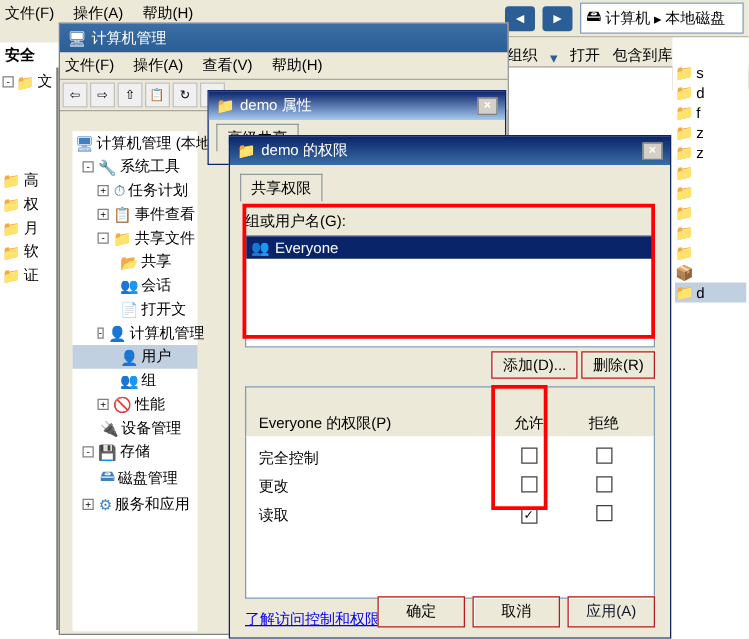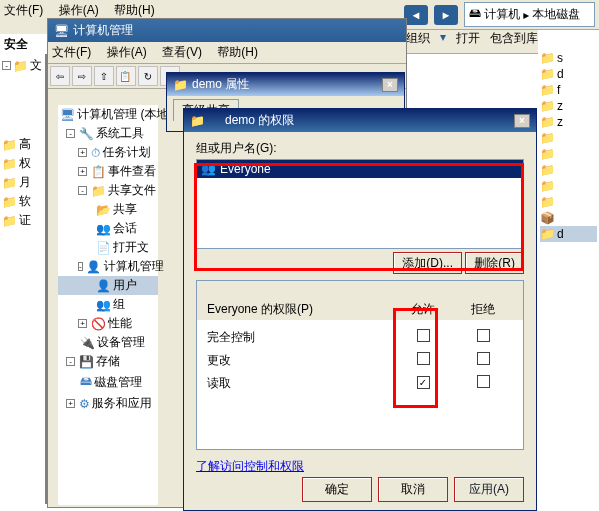--- a/index.html
+++ b/index.html
@@ -17,21 +17,21 @@
 .second-tree { position: absolute; left: 58px; top: 105px; width: 100px; height: 400px; background: #fff; }
 .second-tree .item { white-space: nowrap; padding: 1px 0; display: flex; align-items: center; }
 .second-tree .sq { width: 9px; height: 9px; border: 1px solid #808080; display: inline-flex; align-items: center; justify-content: center; font-size: 8px; margin-right: 2px; line-height: 1; }
 .second-tree .ic { margin: 0 2px; color: #4080c0; }
 .highlighted { background: #c0d0e0; }
 
 
 .exp-top { position: absolute; left: 400px; top: 0; width: 199px; height: 30px; background: #ece9d8; border-bottom: 1px solid #aca899; display: flex; align-items: center; padding: 0 4px; gap: 6px; }
 .nav-btn { width: 24px; height: 20px; background: #2a5e95; border-radius: 3px; display: flex; align-items: center; justify-content: center; color: #fff; font-size: 11px; }
 .addr { background: #fff; border: 1px solid #7f9db9; padding: 1px 4px; display: flex; align-items: center; gap: 3px; flex: 1; white-space: nowrap; overflow: hidden; }
-.exp-tb { position: absolute; left: 400px; top: 30px; width: 199px; height: 24px; background: #ece9d8; border-bottom: 1px solid #aca899; display: flex; align-items: flex-start; padding: 0 6px; gap: 10px; }
+.exp-tb { position: absolute; left: 400px; top: 30px; width: 199px; height: 24px; background: #ece9d8; border-bottom: 1px solid #aca899; display: flex; align-items: flex-end; padding: 0 6px; gap: 10px; }
 .exp-header { position: absolute; left: 538px; top: 54px; width: 61px; height: 18px; background: #ece9d8; border: 1px solid #aca899; padding: 1px 6px; }
 
 
 .win-demo { position: absolute; left: 166px; top: 72px; width: 239px; height: 60px; background: #ece9d8; border: 1px solid #0a246a; }
 .win-demo .titlebar { background: linear-gradient(#0a246a, #a6caf0); }
 .close-x { margin-left: auto; width: 16px; height: 14px; background: #d4d0c8; border: 1px solid #808080; text-align: center; line-height: 12px; font-size: 10px; font-weight: bold; }
 .tab { display: inline-block; background: #ece9d8; border: 1px solid #919b9c; border-bottom: none; padding: 2px 8px; margin-top: 3px; margin-left: 6px; }
 
 
 .perm-dlg { position: absolute; left: 183px; top: 108px; width: 354px; height: 403px; background: #ece9d8; border: 1px solid #0a246a; }
@@ -261,22 +261,25 @@
     <span>📁</span>
     <span style="margin-left:4px;">demo 属性</span>
     <span class="close-x">×</span>
   </div>
   <div class="tab">高级共享</div>
 </div>
 
 <div class="perm-dlg">
   <div class="titlebar">
     <span>📁</span>
-    <span style="margin-left:20px;">demo 的权限</span>
+    <span style="margin-left:4px;">demo 的权限</span>
     <span class="close-x">×</span>
+  </div>
+  <div style="padding:4px 8px 0;">
+    <span class="tab" style="margin-left:0;">共享权限</span>
   </div>
   <div class="perm-body">
     <div>组或用户名(G):</div>
     <div class="list-box">
       <div class="list-row">
         <span>👥</span>
         <span style="margin-left:4px;">Everyone</span>
       </div>
     </div>
     <div style="text-align:right;margin-top:6px;">

